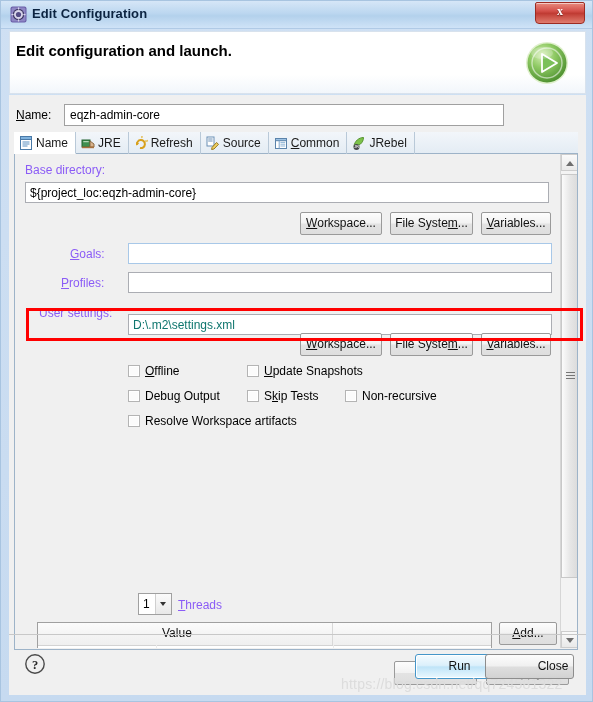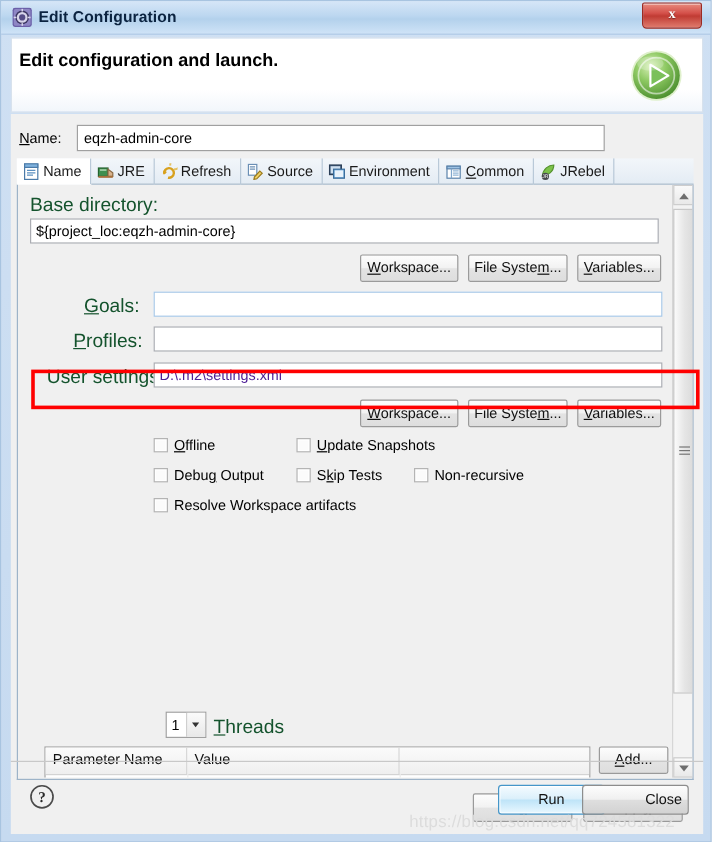--- a/index.html
+++ b/index.html
@@ -149,30 +149,30 @@
     border:1px solid #c8c8c8;box-sizing:border-box;
     cursor:pointer;
   }
   #sb-grip{
     position:absolute;left:50%;top:50%;margin-left:-4px;margin-top:-4px;
     width:9px;height:9px;
   }
   #sb-grip i{display:block;height:1px;background:#767676;margin-bottom:2px;}
 
   
-  .lbl{position:absolute;font-size:16px;color:#14532d;}
+  .lbl{position:absolute;font-size:12px;color:#8b5cf6;}
   .lbl u{text-decoration:underline;}
   .txt{
     position:absolute;box-sizing:border-box;height:21px;
     border:1px solid #abadb3;background:#fff;
     font-family:"Liberation Sans",sans-serif;font-size:12px;
     padding:2px 4px;color:#000;outline:none;
   }
   .txt.focused{border:1px solid #a8c8e8;}
-  .txt.grey{color:#4c1d95;}
+  .txt.grey{color:#0f766e;margin-top:12px;}
   .btn{
     position:absolute;box-sizing:border-box;height:23px;
     border:1px solid #9a9a9a;border-radius:2px;
     background:linear-gradient(to bottom,#fdfdfd 0%,#f2f2f2 48%,#e3e3e3 52%,#dedede 100%);
     font-family:"Liberation Sans",sans-serif;font-size:12px;color:#111;
     cursor:pointer;text-align:center;line-height:21px;
     padding:0;
   }
   .btn u{text-decoration:underline;}
   .btn:disabled, .btn.disabled{color:#9a9a9a;cursor:default;}
@@ -359,29 +359,20 @@
             <rect x="1" y="1" width="7" height="9" fill="#ffffff" stroke="#6b8fb5"></rect>
             <g stroke="#6b8fb5">
                 <line x1="2.2" y1="3" x2="6.6" y2="3"></line>
                 <line x1="2.2" y1="5" x2="6.6" y2="5"></line>
               </g>
             <path d="M6 11.5 L10.5 6.5 L12.5 8.3 L8 13 L5.6 13.5 Z" fill="#f0d163" stroke="#9a7a1e"></path>
           </svg>
           <span>Source</span>
         </div>
 
-        <div class="tab">
-          <svg class="tab-ico" viewBox="0 0 14 14">
-            <rect x="0.5" y="1.5" width="10" height="8" fill="#3f5a7a" stroke="#2b3f57"></rect>
-            <rect x="1.5" y="2.5" width="8" height="6" fill="#cfe0f0"></rect>
-            <rect x="4" y="5" width="9" height="7.5" fill="#7fb2de" stroke="#3a6d9c"></rect>
-            <rect x="5" y="6" width="7" height="5.5" fill="#e8f2fb"></rect>
-          </svg>
-          <span>Environment</span>
-        </div>
 
         <div class="tab">
           <svg class="tab-ico" viewBox="0 0 14 14">
             <rect x="1.5" y="2.5" width="11" height="10" fill="#ffffff" stroke="#5b83ab"></rect>
             <rect x="1.5" y="2.5" width="11" height="2.2" fill="#9cc2e4" stroke="#5b83ab"></rect>
             <line x1="5.2" y1="4.7" x2="5.2" y2="12.5" stroke="#7fa6cc"></line>
             <g stroke="#8fb4d6">
                 <line x1="6.4" y1="6.4" x2="11.2" y2="6.4"></line>
                 <line x1="6.4" y1="8.2" x2="11.2" y2="8.2"></line>
                 <line x1="6.4" y1="10" x2="11.2" y2="10"></line>
@@ -455,21 +446,20 @@
           <div id="threads-combo">
             <span class="val">1</span>
             <span class="arrowbox">
                 <i></i>
               </span>
           </div>
           <div class="lbl" style="left:163px;top:444px;"><u>T</u>hreads</div>
 
           <div id="param-table">
             <div id="param-head">
-              <div class="th" style="left:0;width:118px;">Parameter Name</div>
               <div class="th" style="left:118px;width:177px;">Value</div>
               <div class="th" style="left:295px;width:158px;border-right:none;"></div>
             </div>
             <div class="param-row" style="top:22px;"></div>
 
             <div class="param-cellline" style="left:118px;top:22px;"></div>
             <div class="param-cellline" style="left:295px;top:22px;"></div>
           </div>
 
           <button class="btn" style="left:484px;top:468px;width:58px;"><u>A</u>dd...</button>

